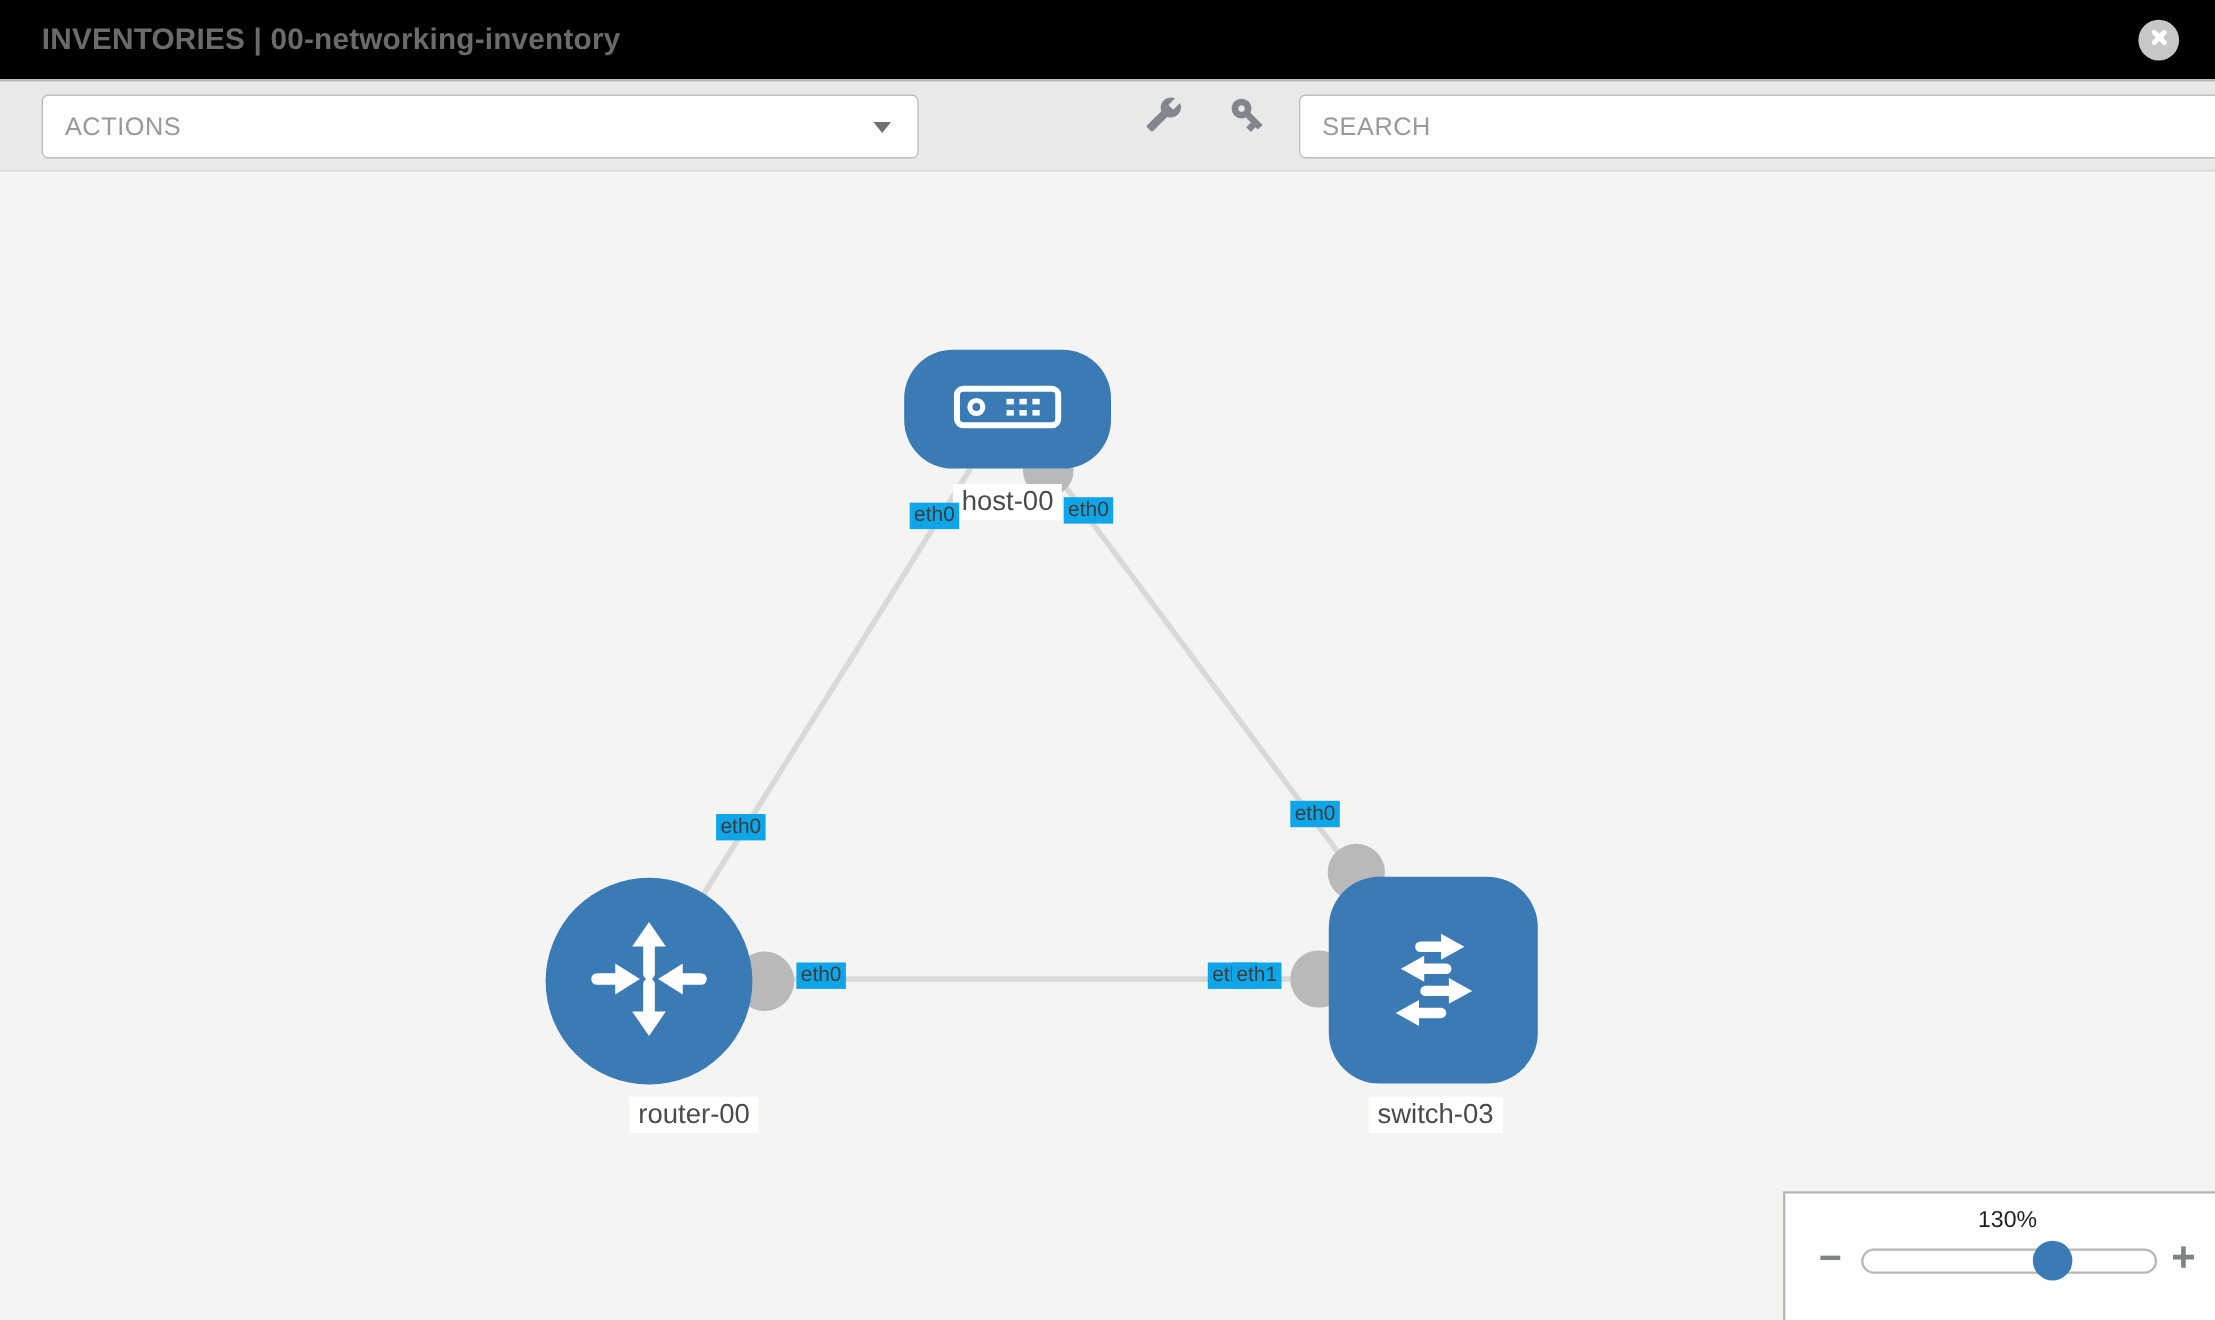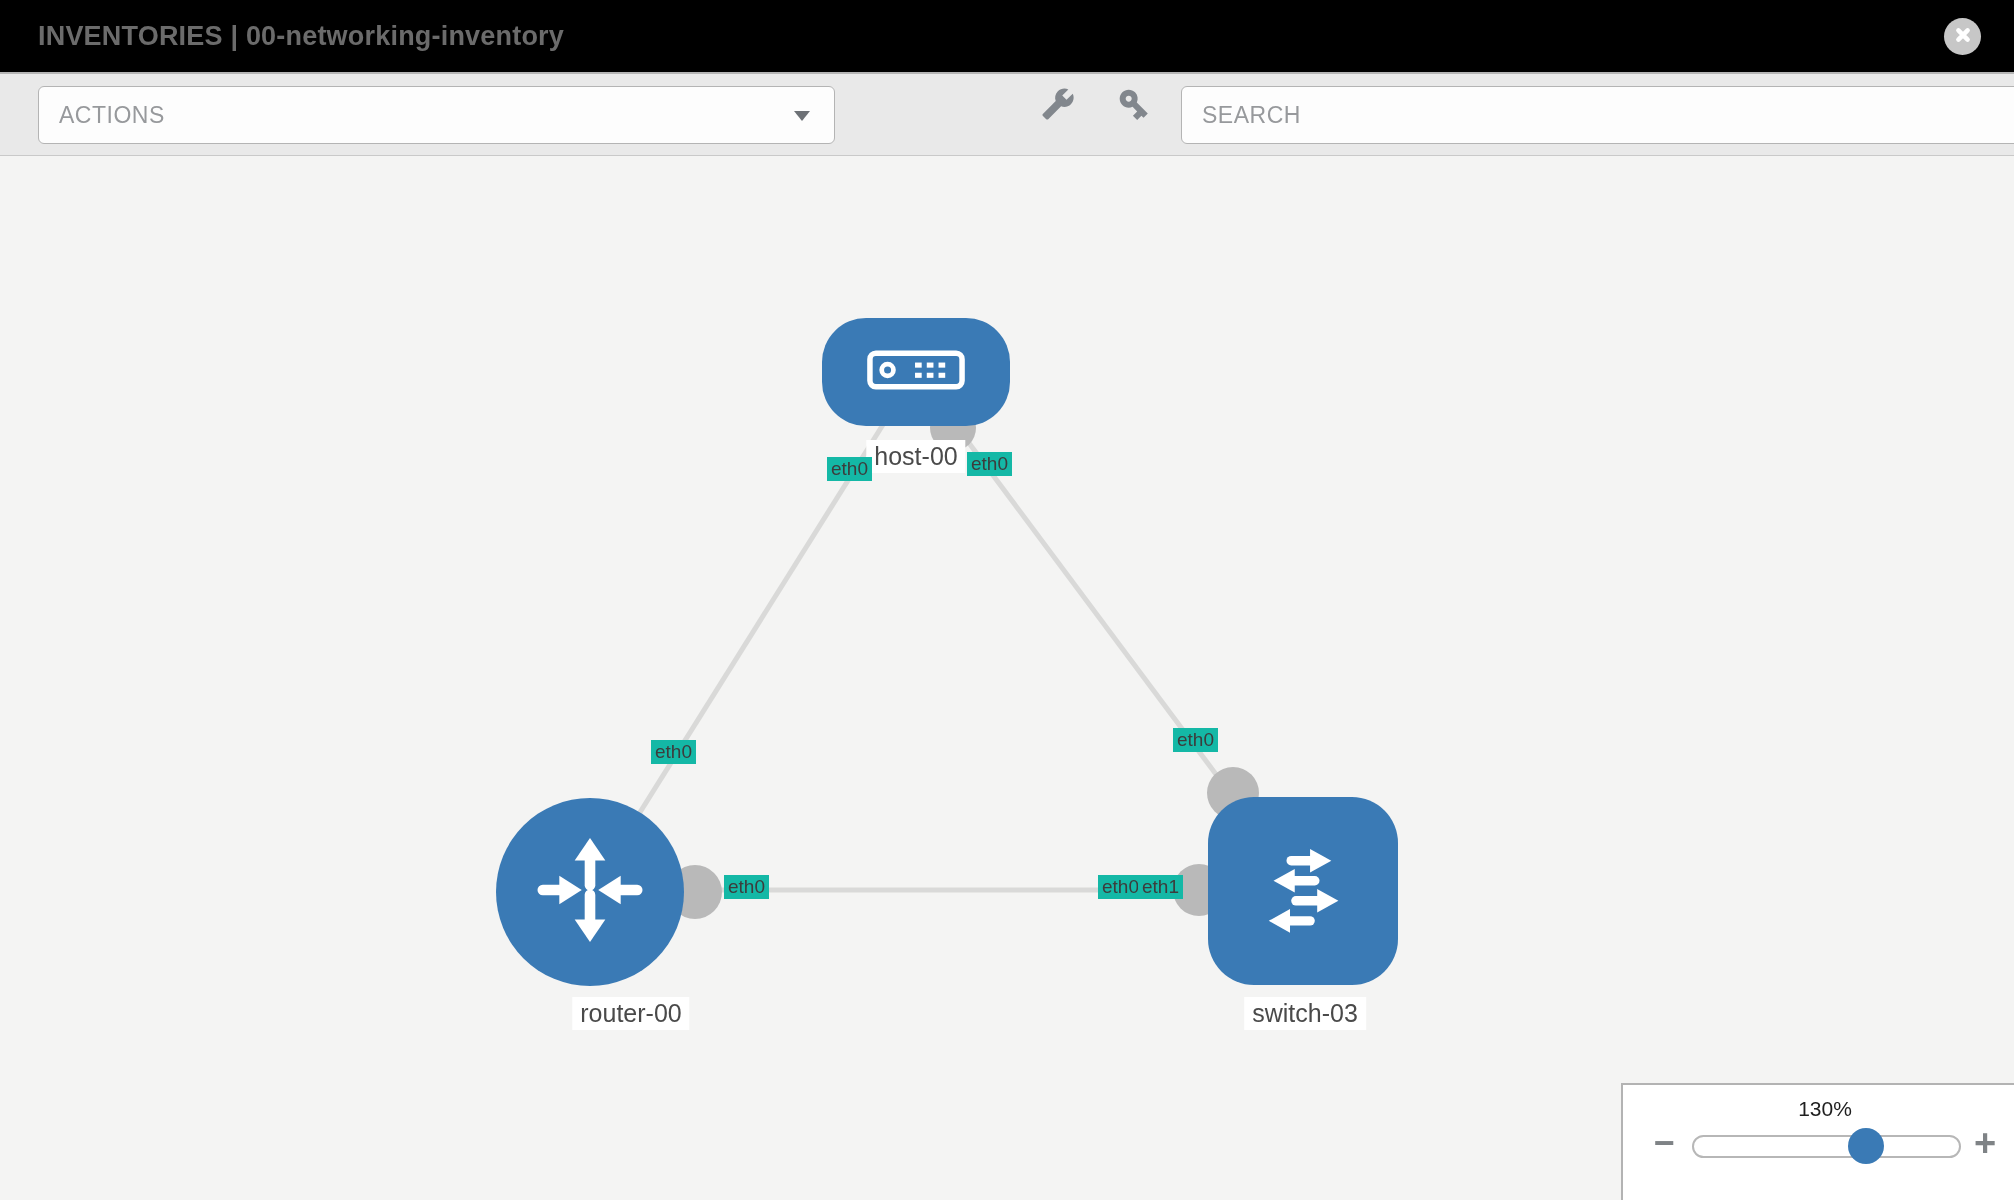--- a/index.html
+++ b/index.html
@@ -35,23 +35,23 @@
   .canvas { position:relative; width:100%; height:1044px; background:#f4f4f3; overflow:hidden; }
   .edges { position:absolute; left:0; top:0; z-index:0; }
   .connector { position:absolute; border-radius:50%; background:#b9b9b9; z-index:1; }
   .node { position:absolute; background:#3a7ab5; z-index:2; cursor:pointer;
     display:flex; align-items:center; justify-content:center; }
   .node-host   { left:822px; top:162px; width:188px; height:108px; border-radius:44px; }
   .node-router { left:496px; top:642px; width:188px; height:188px; border-radius:50%; }
   .node-switch { left:1208px; top:641px; width:190px; height:188px; border-radius:46px; }
   .node-label { position:absolute; z-index:3; background:#ffffff; color:#4a4a4a;
     font-size:25px; padding:2px 8px; white-space:nowrap; transform:translateX(-50%); }
-  .if-label { position:absolute; z-index:3; background:#14b8a6; color:#3c3c3c;
+  .if-label { position:absolute; z-index:3; background:#0ea5e9; color:#3c3c3c;
     font-size:19px; padding:1px 4px; white-space:nowrap; }
-  .if-front { z-index:4;margin-left:18px; }
+  .if-front { z-index:4; }
 
   
   .zoom-panel { position:absolute; left:1621px; top:927px; width:420px; height:140px;
     background:#ffffff; border:2px solid #b3b3b3; z-index:5; }
   .zoom-level { position:absolute; left:0; top:12px; width:404px; text-align:center;
     font-size:21px; color:#1f1f1f; }
   .zoom-minus, .zoom-plus { position:absolute; color:#7f8386; font-weight:bold;
     cursor:pointer; text-align:center; width:36px; line-height:36px; }
   .zoom-minus { left:23px; top:40px; font-size:36px; }
   .zoom-plus  { left:344px; top:40px; font-size:38px; }

